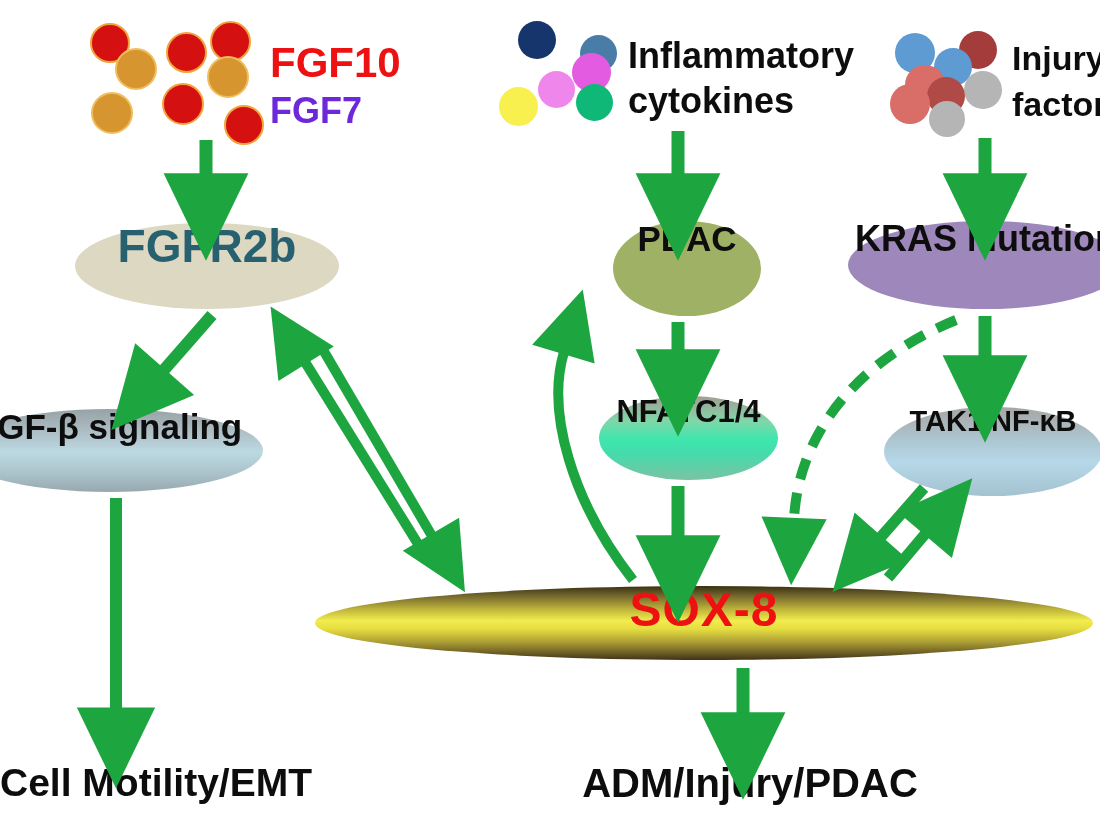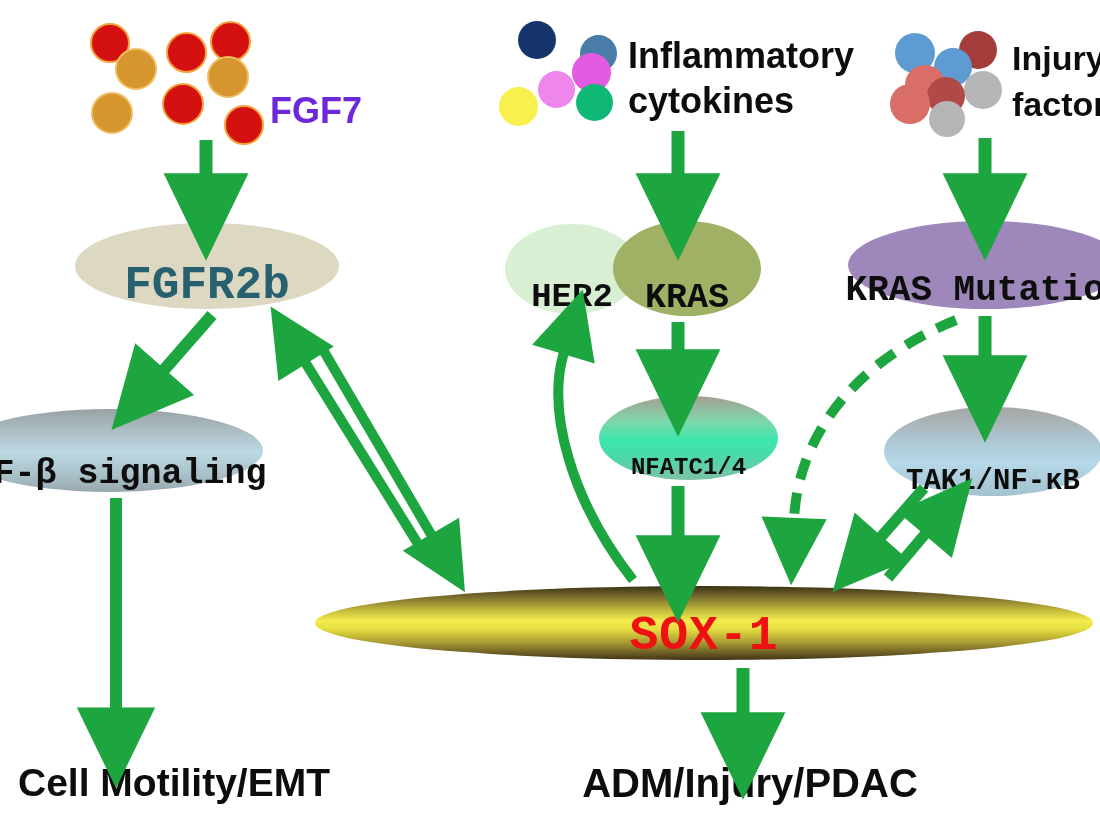--- a/index.html
+++ b/index.html
@@ -7,21 +7,21 @@
     position:relative;
     width:1100px;height:825px;
     overflow:hidden;
     background:#ffffff;
     font-family:"Liberation Sans","DejaVu Sans",sans-serif;
   }
   .abs{position:absolute;}
   .node{
     position:absolute;
     border-radius:50%;
-    display:flex;align-items:flex-end;justify-content:center;font-family:Liberation Mono, monospace;
+    display:flex;align-items:flex-start;justify-content:center;
   }
   .node-label{
     font-weight:bold;color:#111;white-space:nowrap;line-height:1;
   }
   
   .skin-tgfb{background:linear-gradient(180deg,#97a2a5 0%,#aebfc6 28%,#bcd9e2 52%,#a9c0c8 80%,#97a8ae 100%);}
   .skin-nfatc{background:linear-gradient(180deg,#a39e92 0%,#7fd7a9 30%,#3ee6ae 52%,#44dcab 68%,#7cc2a4 100%);}
   .skin-tak1{background:linear-gradient(180deg,#a6a6a4 0%,#aec8d4 40%,#b6d8e8 62%,#a4c2d0 100%);}
   .skin-sox9{background:linear-gradient(180deg,#39300f 0%,#6e622c 12%,#c0b63a 32%,#f2ec4e 47%,#e6de40 58%,#ab9d34 76%,#6a5b24 91%,#3d3414 100%);}
   .label{position:absolute;font-weight:bold;color:#0d0d0d;white-space:nowrap;line-height:1;}
@@ -51,58 +51,56 @@
       <div class="molecule" style="left: 895px; top: 33px; width: 40px; height: 40px; background: rgb(93, 155, 210);"></div>
       <div class="molecule" style="left: 959px; top: 31px; width: 38px; height: 38px; background: rgb(164, 60, 60);"></div>
       <div class="molecule" style="left: 934px; top: 48px; width: 38px; height: 38px; background: rgb(93, 155, 210);"></div>
       <div class="molecule" style="left: 905px; top: 65px; width: 40px; height: 40px; background: rgb(217, 110, 104);"></div>
       <div class="molecule" style="left: 964px; top: 71px; width: 38px; height: 38px; background: rgb(181, 181, 181);"></div>
       <div class="molecule" style="left: 927px; top: 77px; width: 38px; height: 38px; background: rgb(176, 74, 70);"></div>
       <div class="molecule" style="left: 890px; top: 84px; width: 40px; height: 40px; background: rgb(217, 110, 104);"></div>
       <div class="molecule" style="left: 929px; top: 101px; width: 36px; height: 36px; background: rgb(181, 181, 181);"></div>
     </div>
 
+  <div class="label" style="left: 270px; top: 42px; font-size: 42px; color: rgb(238, 17, 17);">FGF10</div>
   <div class="label" style="left: 270px; top: 93px; font-size: 36px; color: #6d28d9;">FGF7</div>
 
   <div class="label" style="left: 628px; top: 33px; font-size: 36px; line-height: 45px; color: rgb(13, 13, 13);">
     <div>Inflammatory</div>
     <div>cytokines</div>
   </div>
 
   <div class="label" style="left: 1012px; top: 35px; font-size: 34px; line-height: 46px; color: rgb(13, 13, 13);">
     <div>Injury</div>
     <div>factors</div>
   </div>
 
-  <div class="node" style="left: 505px; top: 224px; width: 134px; height: 90px; z-index: 1; background: rgb(216, 239, 212);">
-    <span class="node-label" style="font-size: 34px; color: rgb(13, 13, 13);">HER2</span>
-  </div>
   <div class="node" style="left: 613px; top: 221px; width: 148px; height: 95px; z-index: 2; background: rgb(159, 177, 100);">
-    <span class="node-label" style="font-size: 35px; color: rgb(13, 13, 13);">KRAS</span>
+    <span class="node-label" style="font-size: 35px; color: rgb(13, 13, 13);">PDAC</span>
   </div>
   <div class="node" style="left: 75px; top: 223px; width: 264px; height: 86px; background: rgb(221, 216, 194);">
     <span class="node-label" style="font-size: 46px; color: rgb(39, 97, 111);">FGFR2b</span>
   </div>
   <div class="node skin-tgfb" style="left:-45px;top:409px;width:308px;height:83px;">
     <span class="node-label" style="font-size: 35px; color: rgb(13, 13, 13);">TGF-β signaling</span>
   </div>
   <div class="node skin-nfatc" style="left:599px;top:396px;width:179px;height:84px;">
-    <span class="node-label" style="font-size: 24px; color: rgb(13, 13, 13); margin-top: 48px;">NFATC1/4</span>
+    <span class="node-label" style="font-size: 31px; color: rgb(13, 13, 13);">NFATC1/4</span>
   </div>
   <div class="node" style="left: 848px; top: 221px; width: 276px; height: 88px; background: rgb(157, 135, 187);">
     <span class="node-label" style="font-size: 36px; color: rgb(13, 13, 13);">KRAS Mutation</span>
   </div>
   <div class="node skin-tak1" style="left:884px;top:407px;width:218px;height:89px;">
     <span class="node-label" style="font-size: 29px; color: rgb(13, 13, 13);">TAK1/NF-κB</span>
   </div>
   <div class="node skin-sox9" style="left:315px;top:586px;width:778px;height:74px;">
-    <span class="node-label" style="font-size: 48px; letter-spacing: 1px; color: rgb(238, 17, 17);">SOX-1</span>
+    <span class="node-label" style="font-size: 48px; letter-spacing: 1px; color: rgb(238, 17, 17);">SOX-8</span>
   </div>
 
-  <div class="label" style="left: 0px; top: 763px; width: 330px; text-align: right; font-size: 39px; color: rgb(13, 13, 13);">Cell Motility/EMT</div>
+  <div class="label" style="left: 0px; top: 763px; width: 330px; text-align: left; font-size: 39px; color: rgb(13, 13, 13);">Cell Motility/EMT</div>
   <div class="label" style="left: 580px; top: 763px; width: 340px; text-align: center; font-size: 40px; color: rgb(13, 13, 13);">ADM/Injury/PDAC</div>
 
   <svg width="1100" height="825" viewBox="0 0 1100 825" style="z-index:3;">
     <defs>
       <marker id="ah" markerUnits="strokeWidth" markerWidth="8" markerHeight="8" refX="0.1" refY="0" orient="auto" viewBox="-0.2 -1.8 3.8 3.6">
         <path class="pw-head" d="M0,-1.55 L3.2,0 L0,1.55 z" fill="#1da53f"></path>
       </marker>
     </defs>
 
     <line class="pw-arrow" x1="206" y1="140" x2="206" y2="176" stroke="#1da53f" stroke-width="13" marker-end="url(#ah)"></line>

